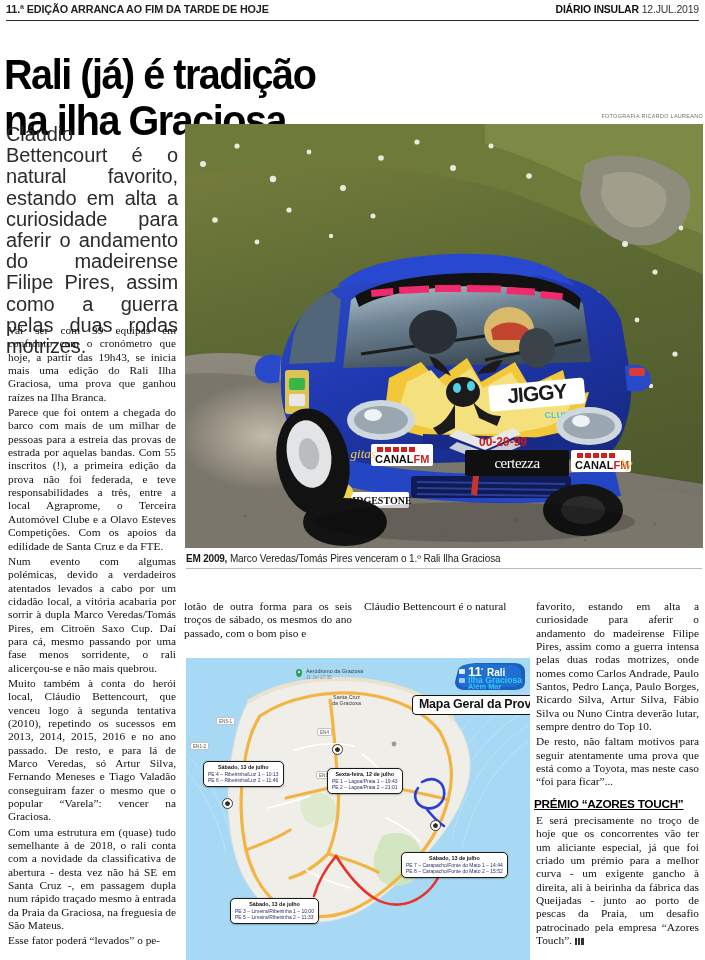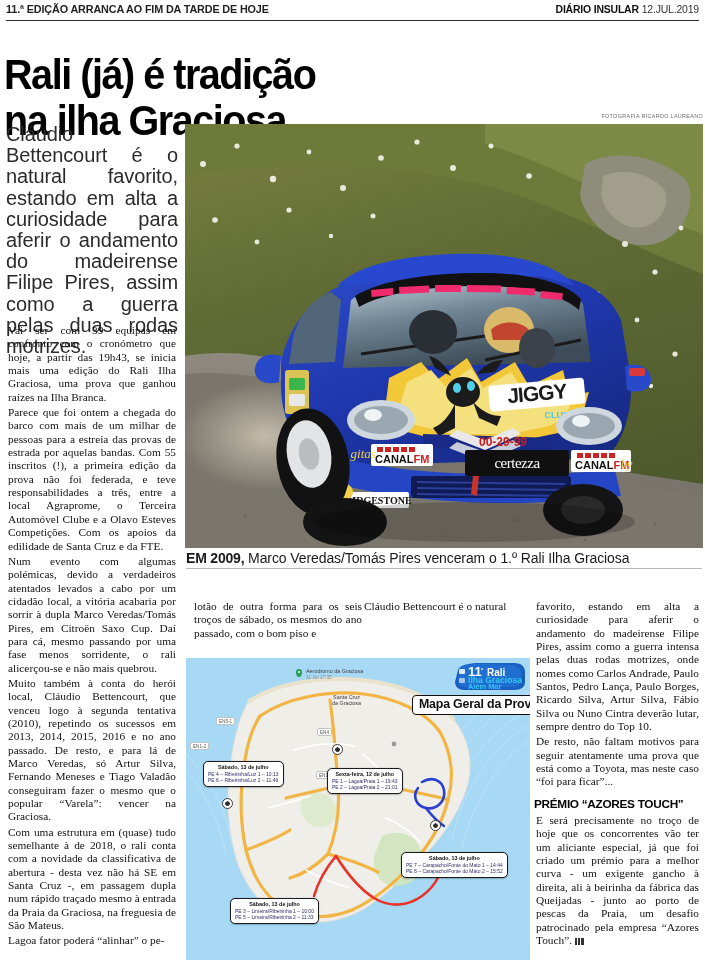--- a/index.html
+++ b/index.html
@@ -120,21 +120,21 @@
     background: #5d6b3e;
   }
   .photo svg { display: block; }
 
   .photo-caption {
     position: absolute;
     left: 186px;
     top: 552px;
     width: 516px;
     font-family: "Liberation Sans Narrow", "Liberation Sans", sans-serif;
-    font-size: 14px;
+    font-size: 10px;
     line-height: 13px;
     color: #1a1a1a;
     letter-spacing: -0.1px;
     white-space: nowrap;
   }
   .photo-caption b {
     font-weight: 700;
     letter-spacing: -0.2px;
   }
   .rule-caption {
@@ -151,34 +151,35 @@
     position: absolute;
     font-family: "Liberation Serif", serif;
     font-size: 11.35px;
     line-height: 13.35px;
     text-align: justify;
     color: #121212;
     hyphens: none;
   }
   .col p { margin: 2px; text-indent: 0; }
   .col-1 { left: 6px;   top: 322px; width: 172px; }
-  .col-2 { left: 192px; top: 598px; width: 172px; }
+  .col-2 { left: 182px; top: 598px; width: 172px; }
   .col-3 { left: 362px; top: 598px; width: 168px; }
   .col-4 { left: 534px; top: 598px; width: 167px; }
 
   .subhead {
     font-family: "Liberation Sans Narrow", "Liberation Sans", sans-serif;
     font-weight: 700;
     font-size: 11.8px;
     line-height: 14px;
     letter-spacing: -0.3px;
     color: #000;
     margin-top: 8px;
     margin-bottom: 3px;
     text-align: left;
+    text-decoration: underline;
   }
   .endmark {
     display: inline-block;
     width: 9px;
     height: 7px;
     margin-left: 3px;
     vertical-align: -1px;
     background:
       linear-gradient(to right,
         #333 0 1.6px, transparent 1.6px 3.2px,
@@ -562,21 +563,21 @@
     <b>EM 2009,</b><span>  Marco Veredas/Tomás Pires venceram o 1.º Rali Ilha Graciosa</span>
   </div>
   <div class="rule-caption"></div>
 
   <div class="col col-1">
     <p>Vai ser com 39 equipas em confronto com o cronómetro que hoje, a partir das 19h43, se inicia mais uma edição do Rali Ilha Graciosa, uma prova que ganhou raízes na Ilha Branca.</p>
     <p>Parece que foi ontem a chegada do barco com mais de um milhar de pessoas para a estreia das provas de estrada por aquelas bandas. Com 55 inscritos (!), a primeira edição da prova não foi federada, e teve responsabilidades a três, entre a local Agraprome, o Terceira Automóvel Clube e a Olavo Esteves Competições. Com os apoios da edilidade de Santa Cruz e da FTE.</p>
     <p>Num evento com algumas polémicas, devido a verdadeiros atentados levados a cabo por um cidadão local, a vitória acabaria por sorrir à dupla Marco Veredas/Tomás Pires, em Citroën Saxo Cup. Daí para cá, mesmo passando por uma fase menos sorridente, o rali alicerçou-se e não mais quebrou.</p>
     <p>Muito também à conta do herói local, Cláudio Bettencourt, que venceu logo à segunda tentativa (2010), repetindo os sucessos em 2013, 2014, 2015, 2016 e no ano passado. De resto, e para lá de Marco Veredas, só Artur Silva, Fernando Meneses e Tiago Valadão conseguiram fazer o mesmo que o popular “Varela”: vencer na Graciosa.</p>
     <p>Com uma estrutura em (quase) tudo semelhante à de 2018, o rali conta com a novidade da classificativa de abertura - desta vez não há SE em Santa Cruz -, em passagem dupla num rápido traçado mesmo à entrada da Praia da Graciosa, na freguesia de São Mateus.</p>
-    <p>Lagoa fator poderá “alinhar” o pe-</p>
+    <p>Esse fator poderá “levados” o pe-</p>
   </div>
 
   <div class="col col-2">
     <p>lotão de outra forma para os seis troços de sábado, os mesmos do ano passado, com o bom piso e</p>
   </div>
 
   <div class="col col-3">
     <p>Cláudio Bettencourt é o natural</p>
   </div>
 

